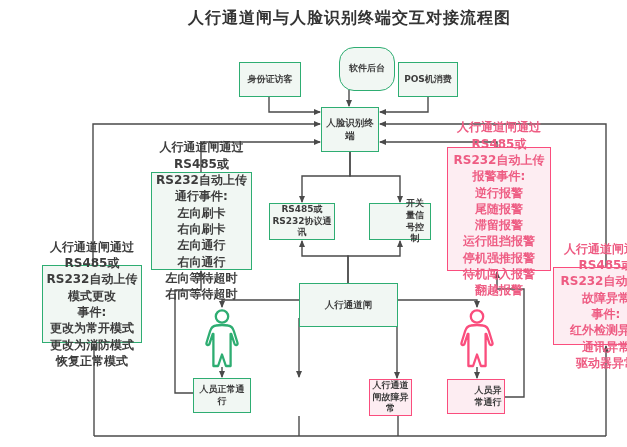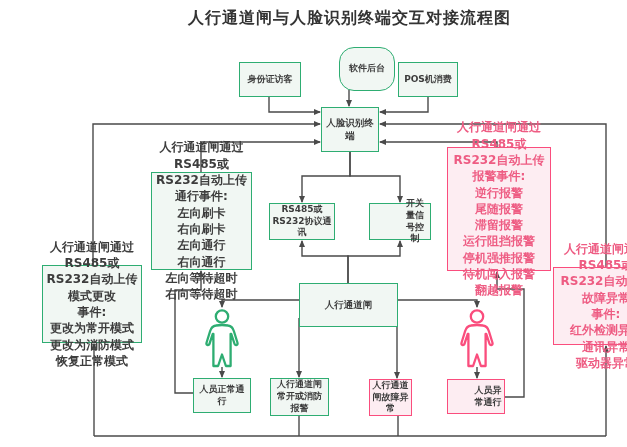--- a/index.html
+++ b/index.html
@@ -126,17 +126,16 @@
 更改为消防模式
 恢复正常模式</div>
   <div id="n-faultevents" class="node event pink pinktext">人行通道闸通过RS485或
 RS232自动上传故障异常
 事件:
 红外检测异常
 通讯异常
 驱动器异常</div>
   <div id="n-gate" class="node">人行通道闸</div>
   <div id="n-normalpass" class="node">人员正常通行</div>
-  <div id="n-openfire" class="node">人行通道闸常开或消防报警</div>
   <div id="n-gatefault" class="node pink">人行通道闸故障异常</div>
   <div id="n-abnormalpass" class="node pink">人员异常通行</div>
 
 </div>
 
 </body></html>

